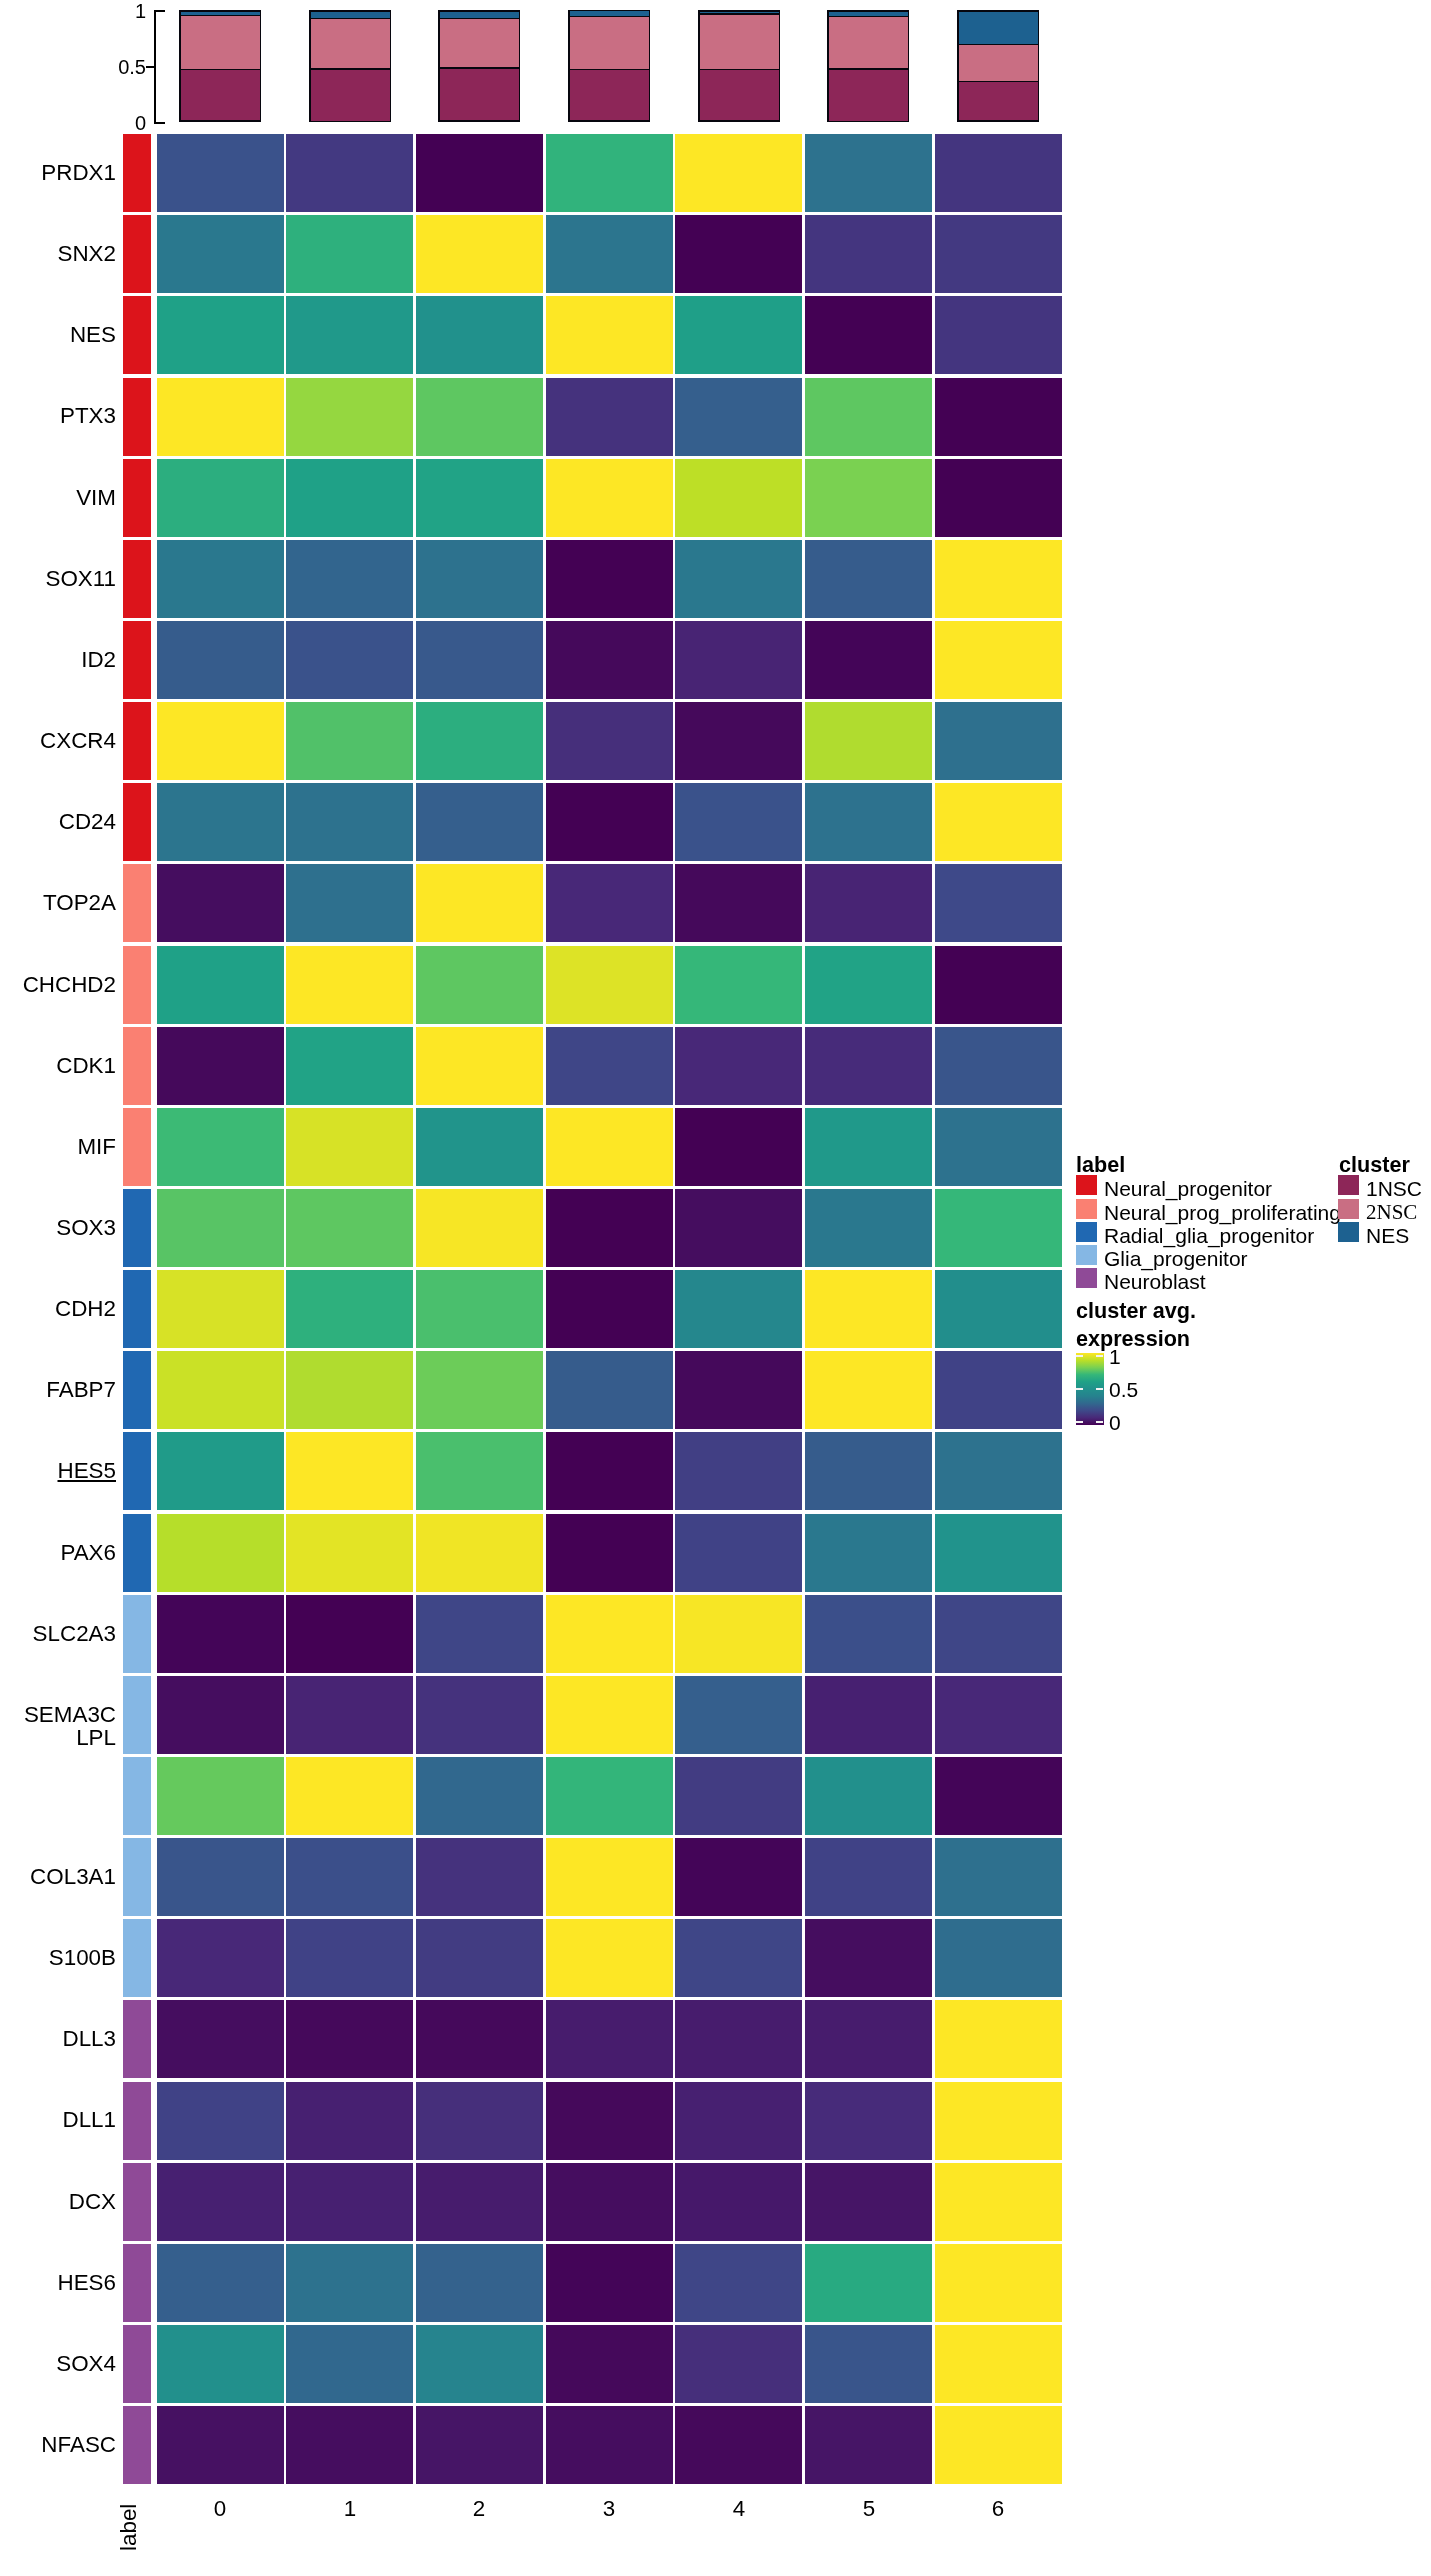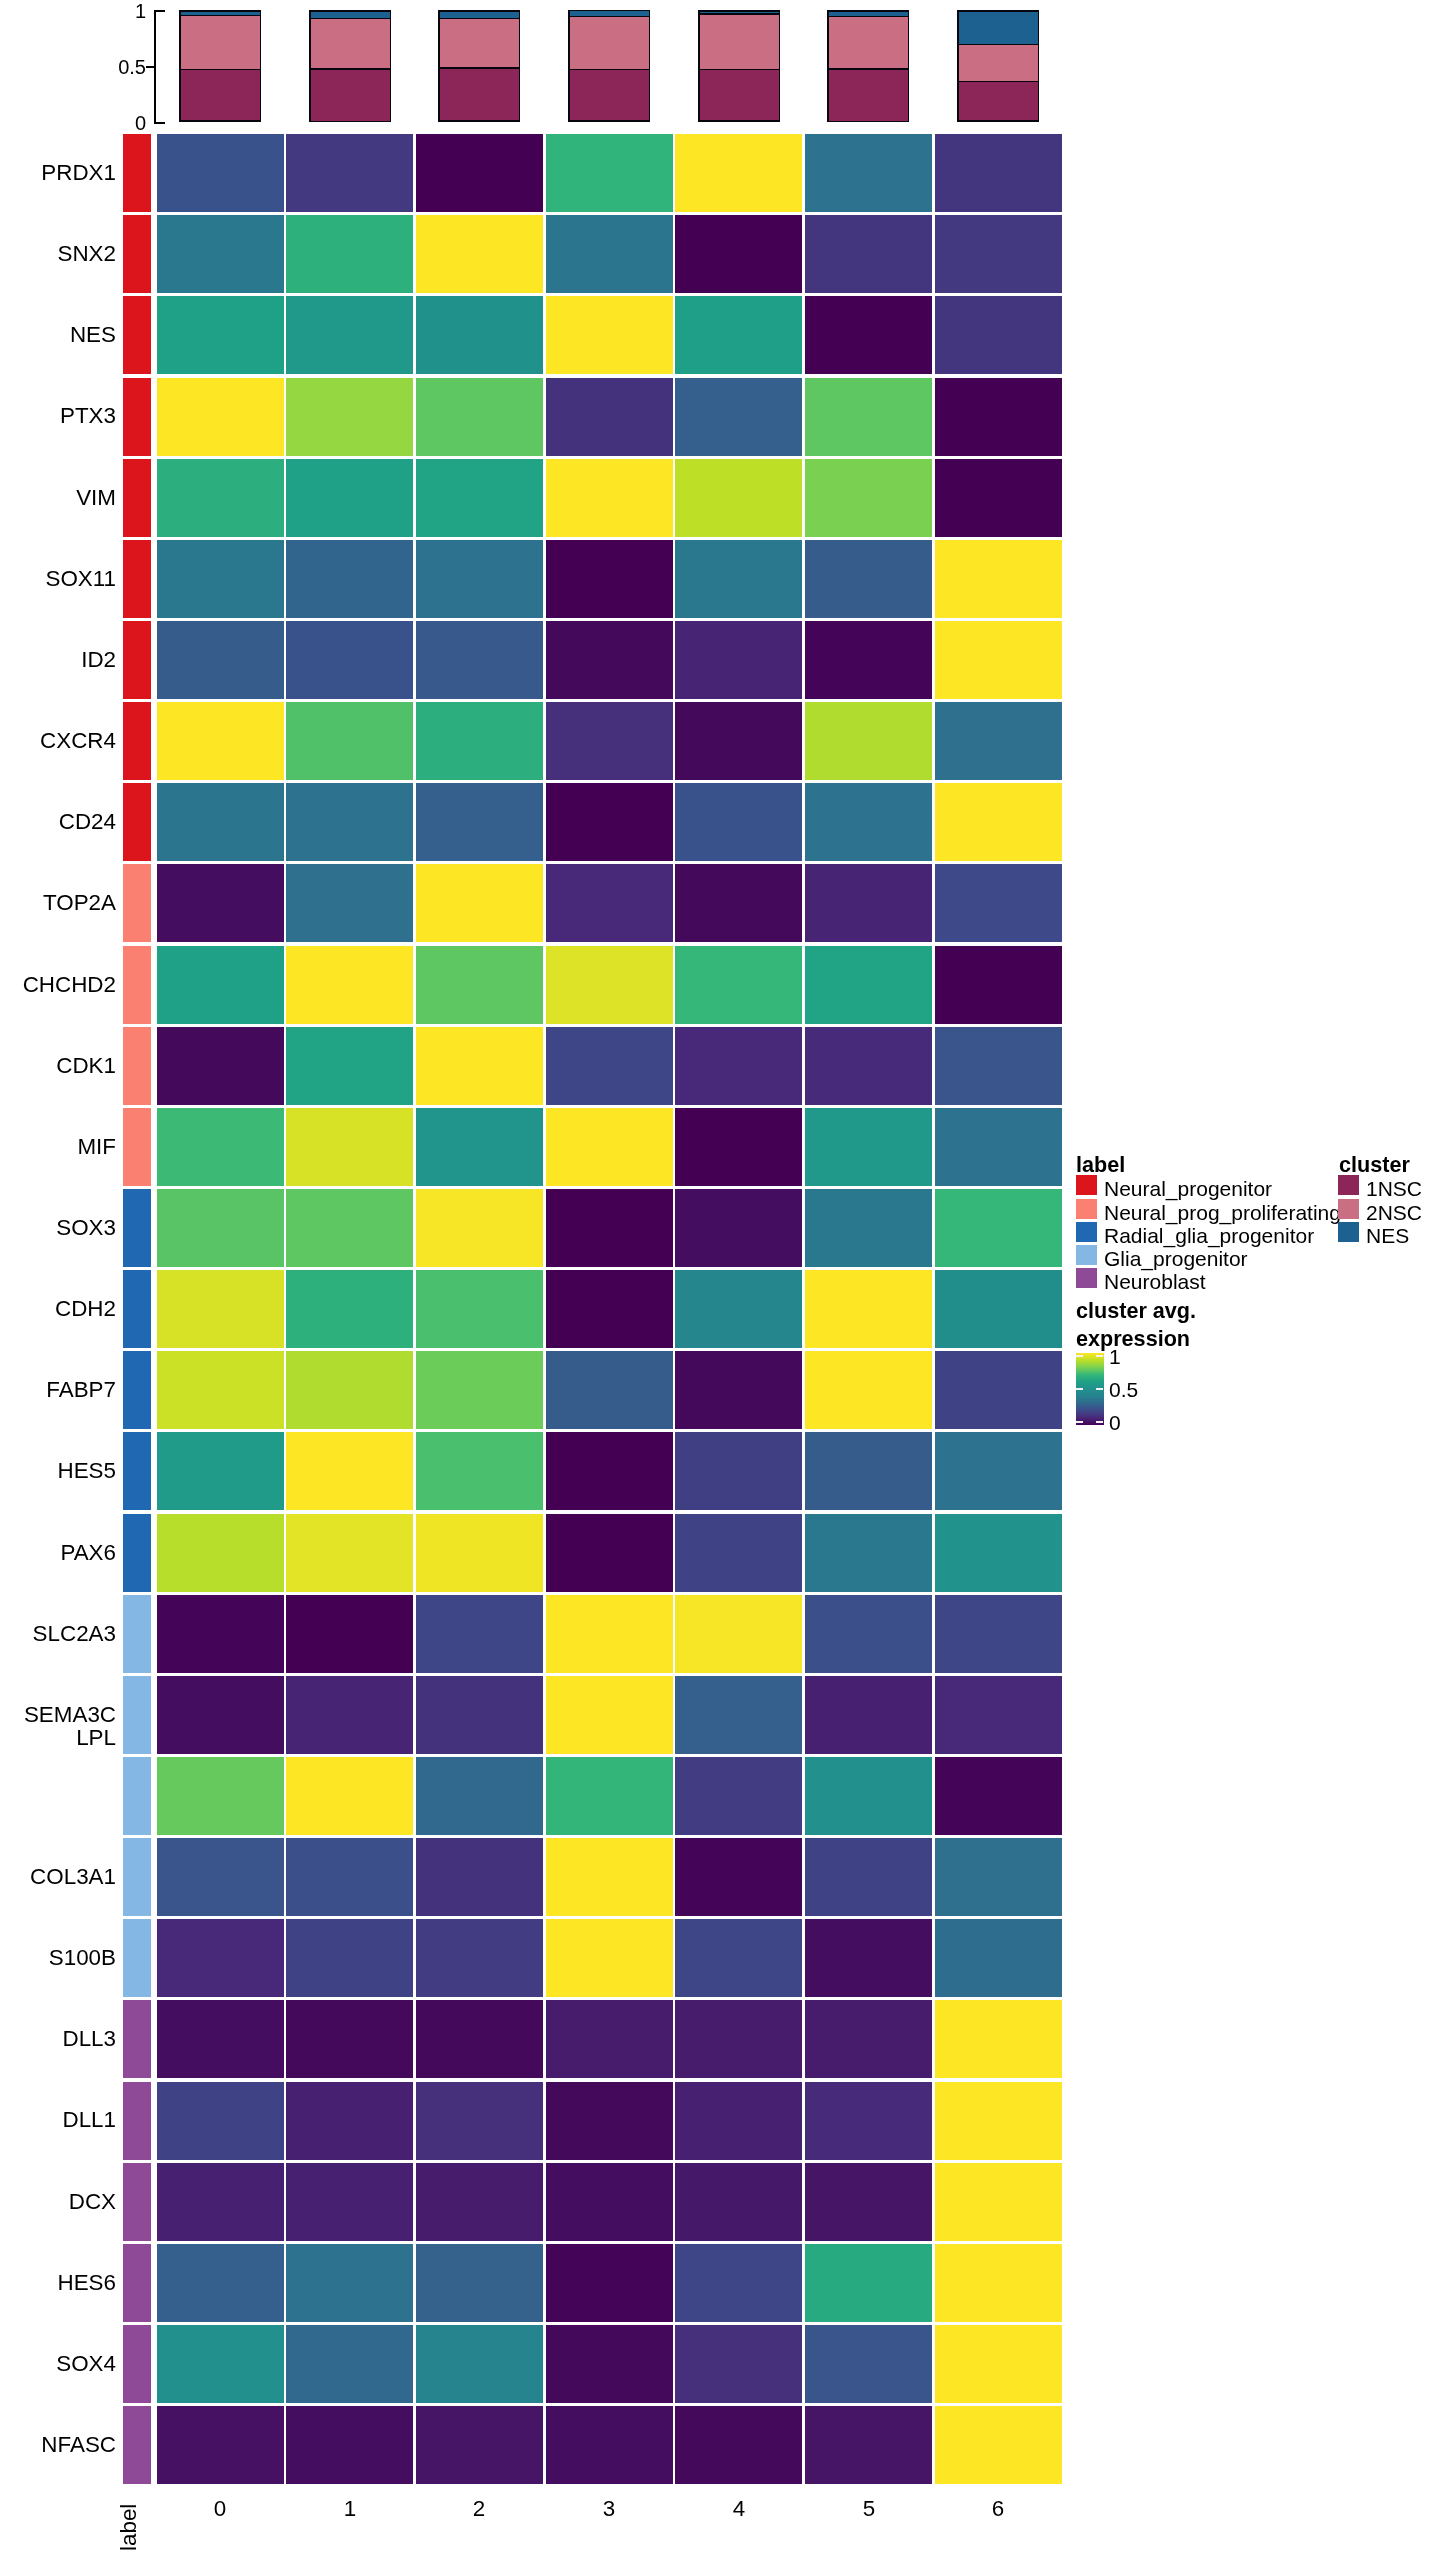--- a/index.html
+++ b/index.html
@@ -88,21 +88,21 @@
       <div class="gene-label" style="left: 0px; top: 649px; width: 116px;">ID2</div>
       <div class="gene-label" style="left: 0px; top: 730px; width: 116px;">CXCR4</div>
       <div class="gene-label" style="left: 0px; top: 811px; width: 116px;">CD24</div>
       <div class="gene-label" style="left: 0px; top: 892px; width: 116px;">TOP2A</div>
       <div class="gene-label" style="left: 0px; top: 974px; width: 116px;">CHCHD2</div>
       <div class="gene-label" style="left: 0px; top: 1055px; width: 116px;">CDK1</div>
       <div class="gene-label" style="left: 0px; top: 1136px; width: 116px;">MIF</div>
       <div class="gene-label" style="left: 0px; top: 1217px; width: 116px;">SOX3</div>
       <div class="gene-label" style="left: 0px; top: 1298px; width: 116px;">CDH2</div>
       <div class="gene-label" style="left: 0px; top: 1379px; width: 116px;">FABP7</div>
-      <div class="gene-label" style="left: 0px; top: 1460px; width: 116px;">HES5</div>
+      <div class="gene-label" style="left: 0px; top: 1460px; width: 116px; text-decoration: underline;">HES5</div>
       <div class="gene-label" style="left: 0px; top: 1542px; width: 116px;">PAX6</div>
       <div class="gene-label" style="left: 0px; top: 1623px; width: 116px;">SLC2A3</div>
       <div class="gene-label" style="left: 0px; top: 1704px; width: 116px;">SEMA3C</div>
       <div class="gene-label" style="left: 0px; top: 1727px; width: 116px;">LPL</div>
       <div class="gene-label" style="left: 0px; top: 1866px; width: 116px;">COL3A1</div>
       <div class="gene-label" style="left: 0px; top: 1947px; width: 116px;">S100B</div>
       <div class="gene-label" style="left: 0px; top: 2028px; width: 116px;">DLL3</div>
       <div class="gene-label" style="left: 0px; top: 2109px; width: 116px;">DLL1</div>
       <div class="gene-label" style="left: 0px; top: 2191px; width: 116px;">DCX</div>
       <div class="gene-label" style="left: 0px; top: 2272px; width: 116px;">HES6</div>
@@ -371,21 +371,21 @@
       <div class="legend-item-label" style="left: 1104px; top: 1248px;">Glia_progenitor</div>
       <div class="legend-item-swatch" style="left: 1076px; top: 1268px; background: rgb(143, 74, 151);"></div>
       <div class="legend-item-label" style="left: 1104px; top: 1271px;">Neuroblast</div>
     </div>
 
   <div class="legend-title" style="left:1339px;top:1154px;">cluster</div>
   <div id="legend-sample-items">
       <div class="legend-item-swatch" style="left: 1338px; top: 1175px; background: rgb(141, 38, 88);"></div>
       <div class="legend-item-label" style="left: 1366px; top: 1178px;">1NSC</div>
       <div class="legend-item-swatch" style="left: 1338px; top: 1199px; background: rgb(201, 110, 131);"></div>
-      <div class="legend-item-label" style="left: 1366px; top: 1202px;">2NSC</div>
+      <div class="legend-item-label" style="left: 1366px; top: 1202px; font-family: Liberation Serif, serif;">2NSC</div>
       <div class="legend-item-swatch" style="left: 1338px; top: 1222px; background: rgb(29, 97, 144);"></div>
       <div class="legend-item-label" style="left: 1366px; top: 1225px;">NES</div>
     </div>
 
   <div class="legend-title" style="left:1076px;top:1300px;">cluster avg.</div>
   <div class="legend-title" style="left:1076px;top:1328px;">expression</div>
   <div id="expression-colorbar">
       <div class="colorbar" style="left: 1076px; top: 1353px; width: 27.6px; height: 72px; background: linear-gradient(to top, rgb(68, 1, 84) 0%, rgb(72, 40, 120) 10%, rgb(62, 73, 137) 20%, rgb(49, 104, 142) 30%, rgb(38, 130, 142) 40%, rgb(33, 145, 140) 50%, rgb(31, 161, 135) 60%, rgb(53, 183, 121) 70%, rgb(122, 209, 81) 80%, rgb(189, 223, 38) 90%, rgb(253, 231, 37) 100%);"></div>
       <div class="cb-tick" style="left: 1076px; top: 1355px; width: 6.7px;"></div>
       <div class="cb-tick" style="left: 1096px; top: 1355px; width: 6.7px;"></div>

